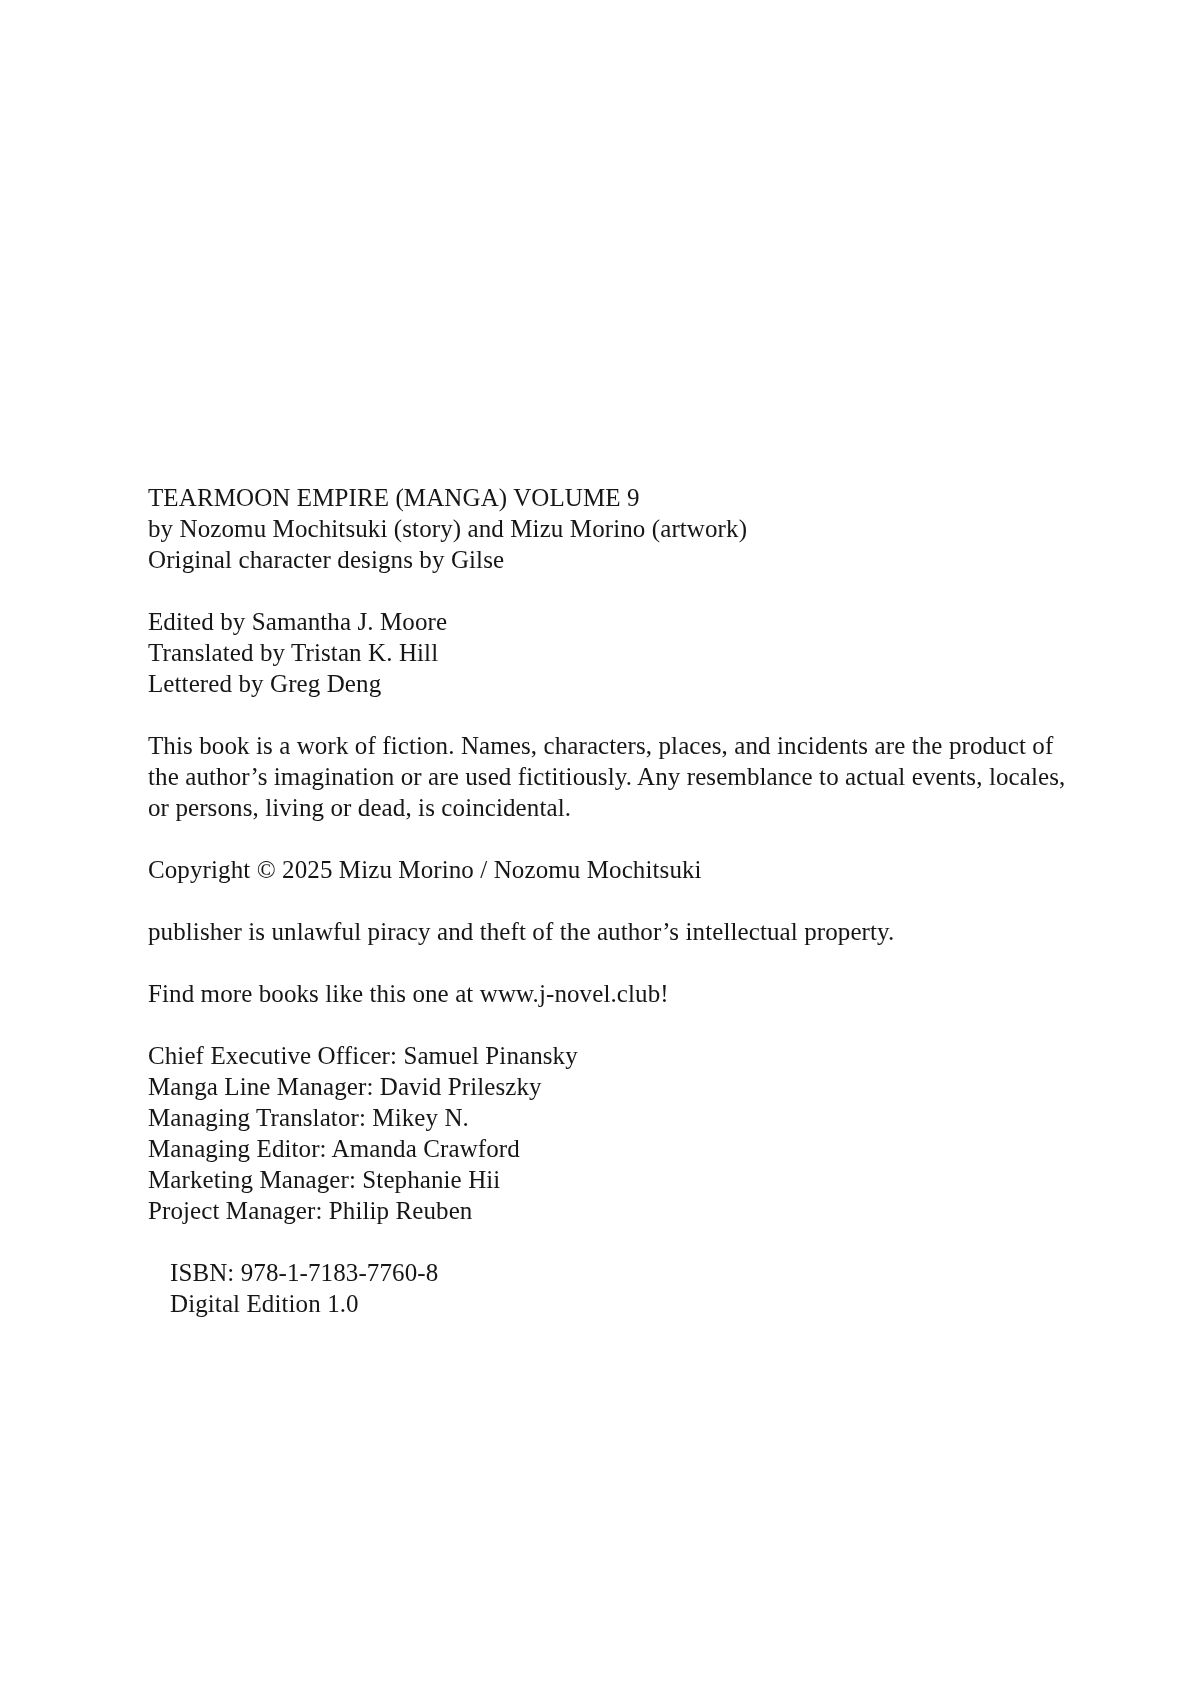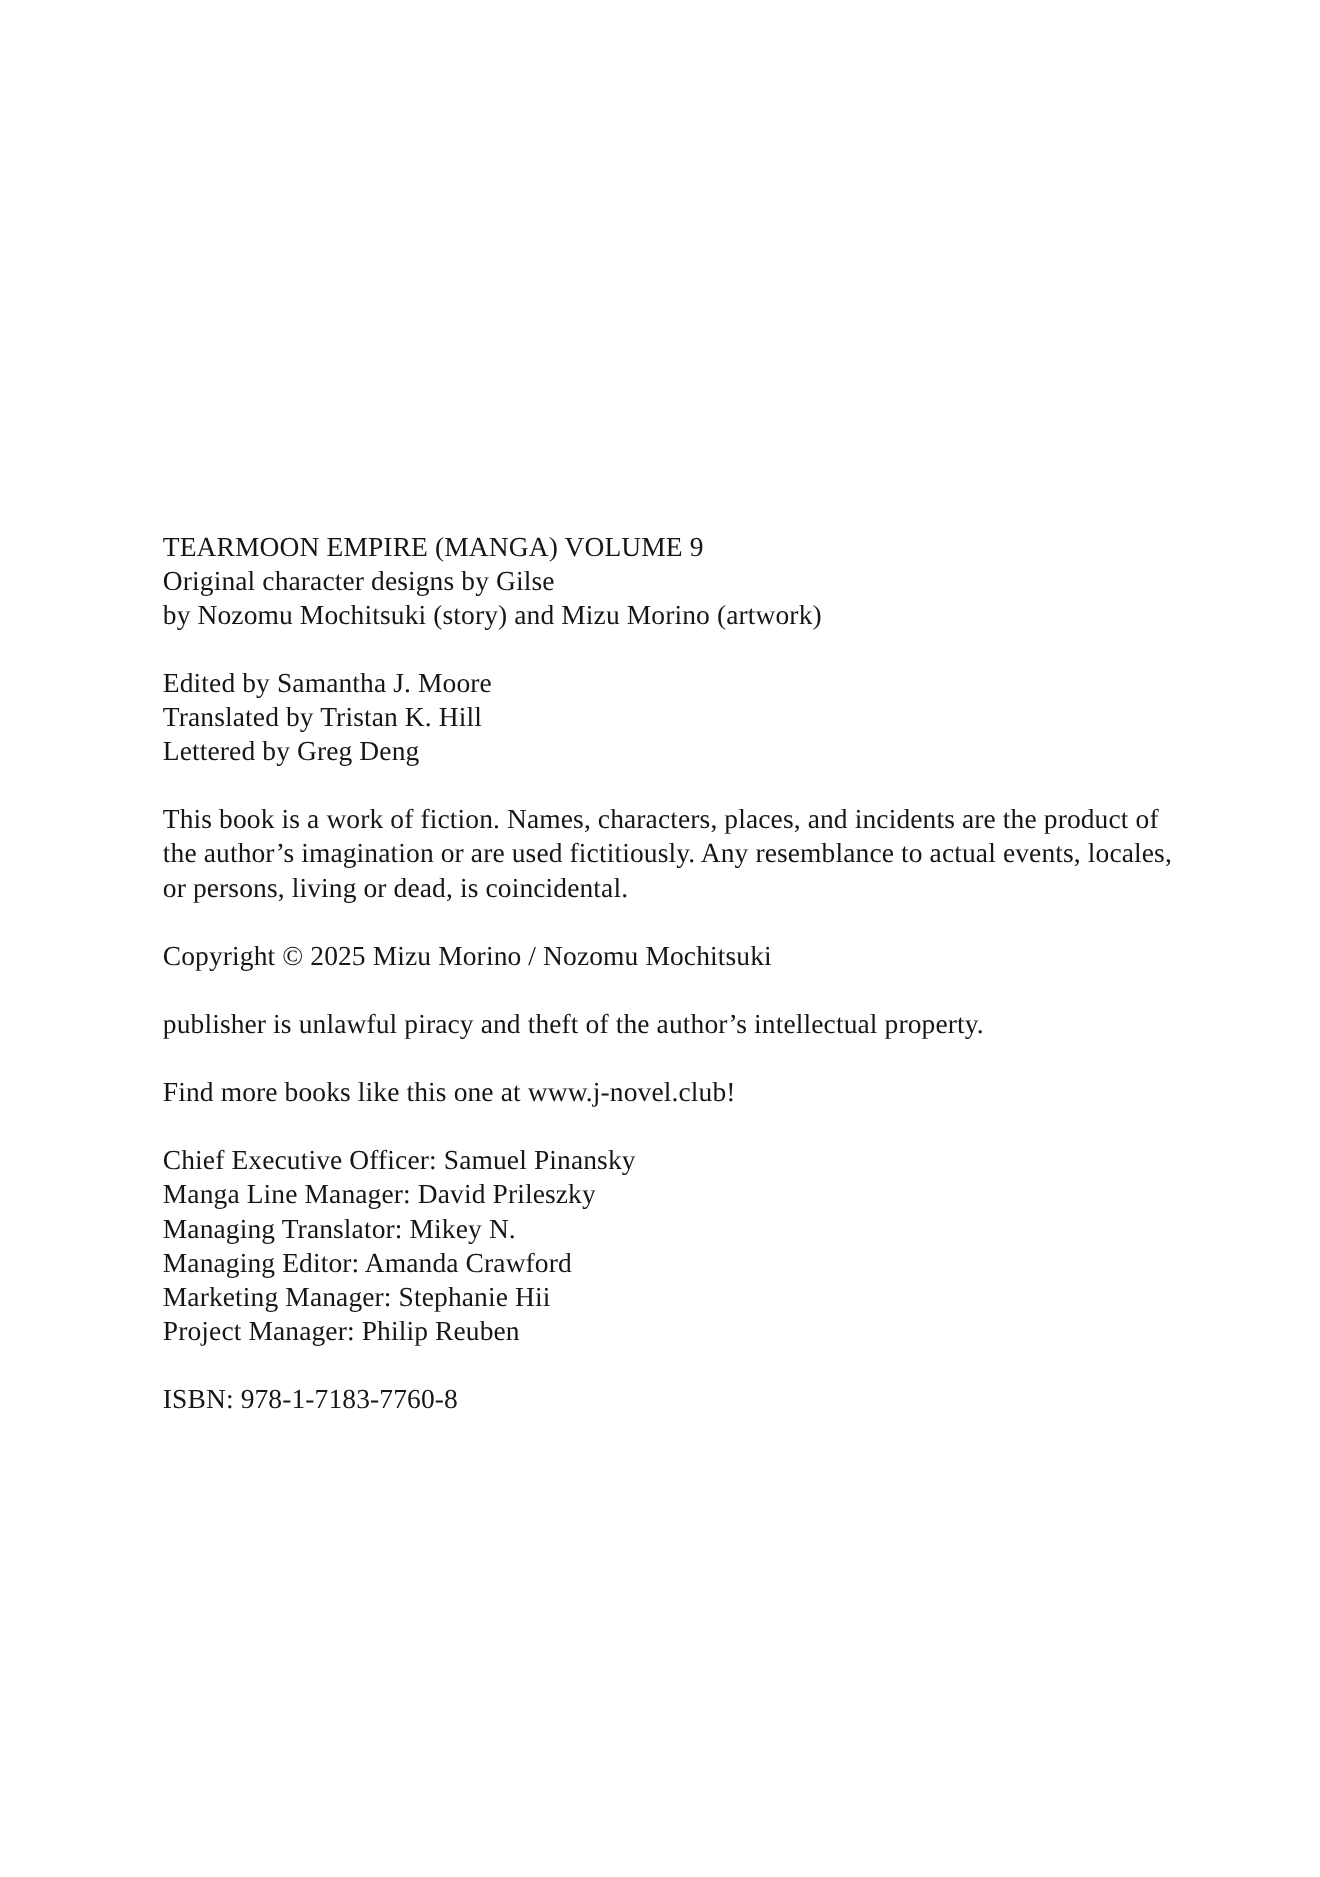--- a/index.html
+++ b/index.html
@@ -22,34 +22,35 @@
     font-size: 25px;
     line-height: 31px;
     letter-spacing: 0.1px;
   }
   .para {
     margin: 0 0 31px 0;
     padding: 0;
   }
   .para:last-child {
     margin-bottom: 0;
+    margin-left: 22px;
   }
   .line {
     white-space: nowrap;
   }
 </style>
 </head>
 <body>
 
 <main class="colophon">
 
   <section class="para">
     <div class="line">TEARMOON EMPIRE (MANGA) VOLUME 9</div>
+    <div class="line">by Nozomu Mochitsuki (story) and Mizu Morino (artwork)</div>
     <div class="line">Original character designs by Gilse</div>
-    <div class="line">by Nozomu Mochitsuki (story) and Mizu Morino (artwork)</div>
   </section>
 
   <section class="para">
     <div class="line">Edited by Samantha J. Moore</div>
     <div class="line">Translated by Tristan K. Hill</div>
     <div class="line">Lettered by Greg Deng</div>
   </section>
 
   <section class="para">
     <div class="line">This book is a work of fiction. Names, characters, places, and incidents are the product of</div>
@@ -74,15 +75,16 @@
     <div class="line">Chief Executive Officer: Samuel Pinansky</div>
     <div class="line">Manga Line Manager: David Prileszky</div>
     <div class="line">Managing Translator: Mikey N.</div>
     <div class="line">Managing Editor: Amanda Crawford</div>
     <div class="line">Marketing Manager: Stephanie Hii</div>
     <div class="line">Project Manager: Philip Reuben</div>
   </section>
 
   <section class="para">
     <div class="line">ISBN: 978-1-7183-7760-8</div>
+    <div class="line">Digital Edition 1.0</div>
   </section>
 
 </main>
 
 </body></html>

